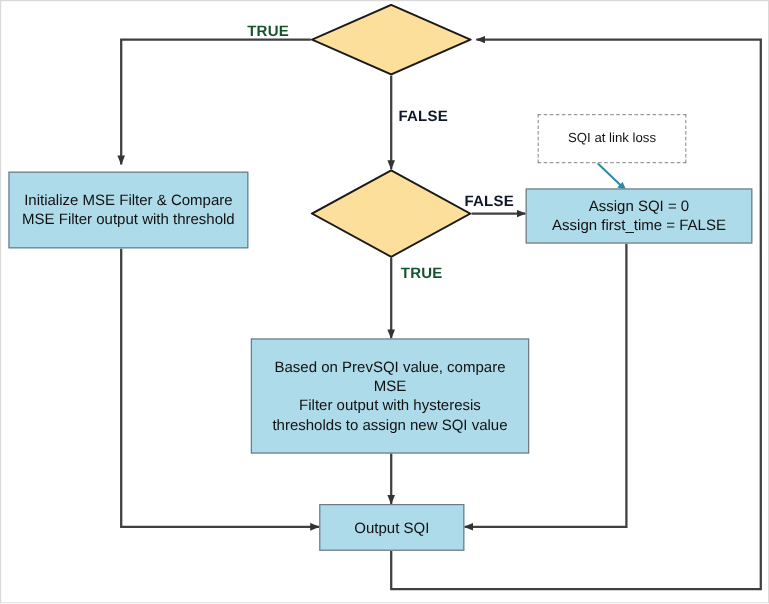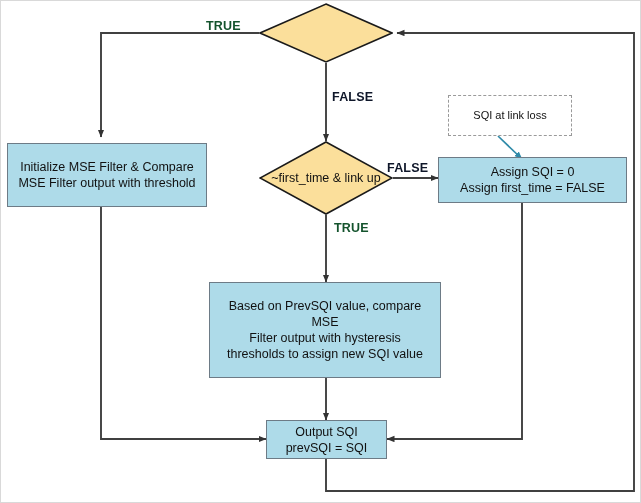--- a/index.html
+++ b/index.html
@@ -119,45 +119,40 @@
   <div class="node decision" style="left:258px; top:2px; width:134px; height:60px;">
     <svg class="dia" viewBox="0 0 134 60" preserveAspectRatio="none">
       <polygon points="67,1 133,30 67,59 1,30" fill="#fbdf9b" stroke="#1a1a1a" stroke-width="1.6"></polygon>
     </svg>
   </div>
 
   <div class="node decision" style="left:258px; top:140px; width:134px; height:74px;">
     <svg class="dia" viewBox="0 0 134 74" preserveAspectRatio="none">
       <polygon points="67,1 133,37 67,73 1,37" fill="#fbdf9b" stroke="#1a1a1a" stroke-width="1.6"></polygon>
     </svg>
-    <div class="dlabel">
-      <span class="txt">~first_time &amp;</span>
-      <span class="txt">link up</span>
-    </div>
   </div>
 
   <div class="node process" style="left:6px; top:142px; width:200px; height:64px; flex-direction:column;">
     <span class="txt">Initialize MSE Filter &amp; Compare</span>
     <span class="txt">MSE Filter output with threshold</span>
   </div>
 
   <div class="node process" style="left:437px; top:156px; width:189px; height:46px; flex-direction:column;text-align:center;">
     <span class="txt">Assign SQI = 0</span>
     <span class="txt">Assign first_time = FALSE</span>
   </div>
 
   <div class="node process" style="left:208px; top:281px; width:232px; height:96px; flex-direction:column;">
     <span class="txt">Based on PrevSQI value, compare MSE</span>
     <span class="txt">Filter output with hysteresis</span>
     <span class="txt">thresholds to assign new SQI value</span>
   </div>
 
   <div class="node process" style="left:265px; top:419px; width:121px; height:39px; flex-direction:column;">
     <span class="txt">Output SQI</span>
-    <span class="txt">prevSQI = SQI</span>
   </div>
 
   <div class="node note" style="left:447px; top:94px; width:124px; height:41px;">
     <span class="txt">SQI at link loss</span>
   </div>
 
   <div class="edge-label lbl-true" style="left:205px; top:18px;">TRUE</div>
 
   <div class="edge-label lbl-false" style="left:331px; top:89px;">FALSE</div>
 

